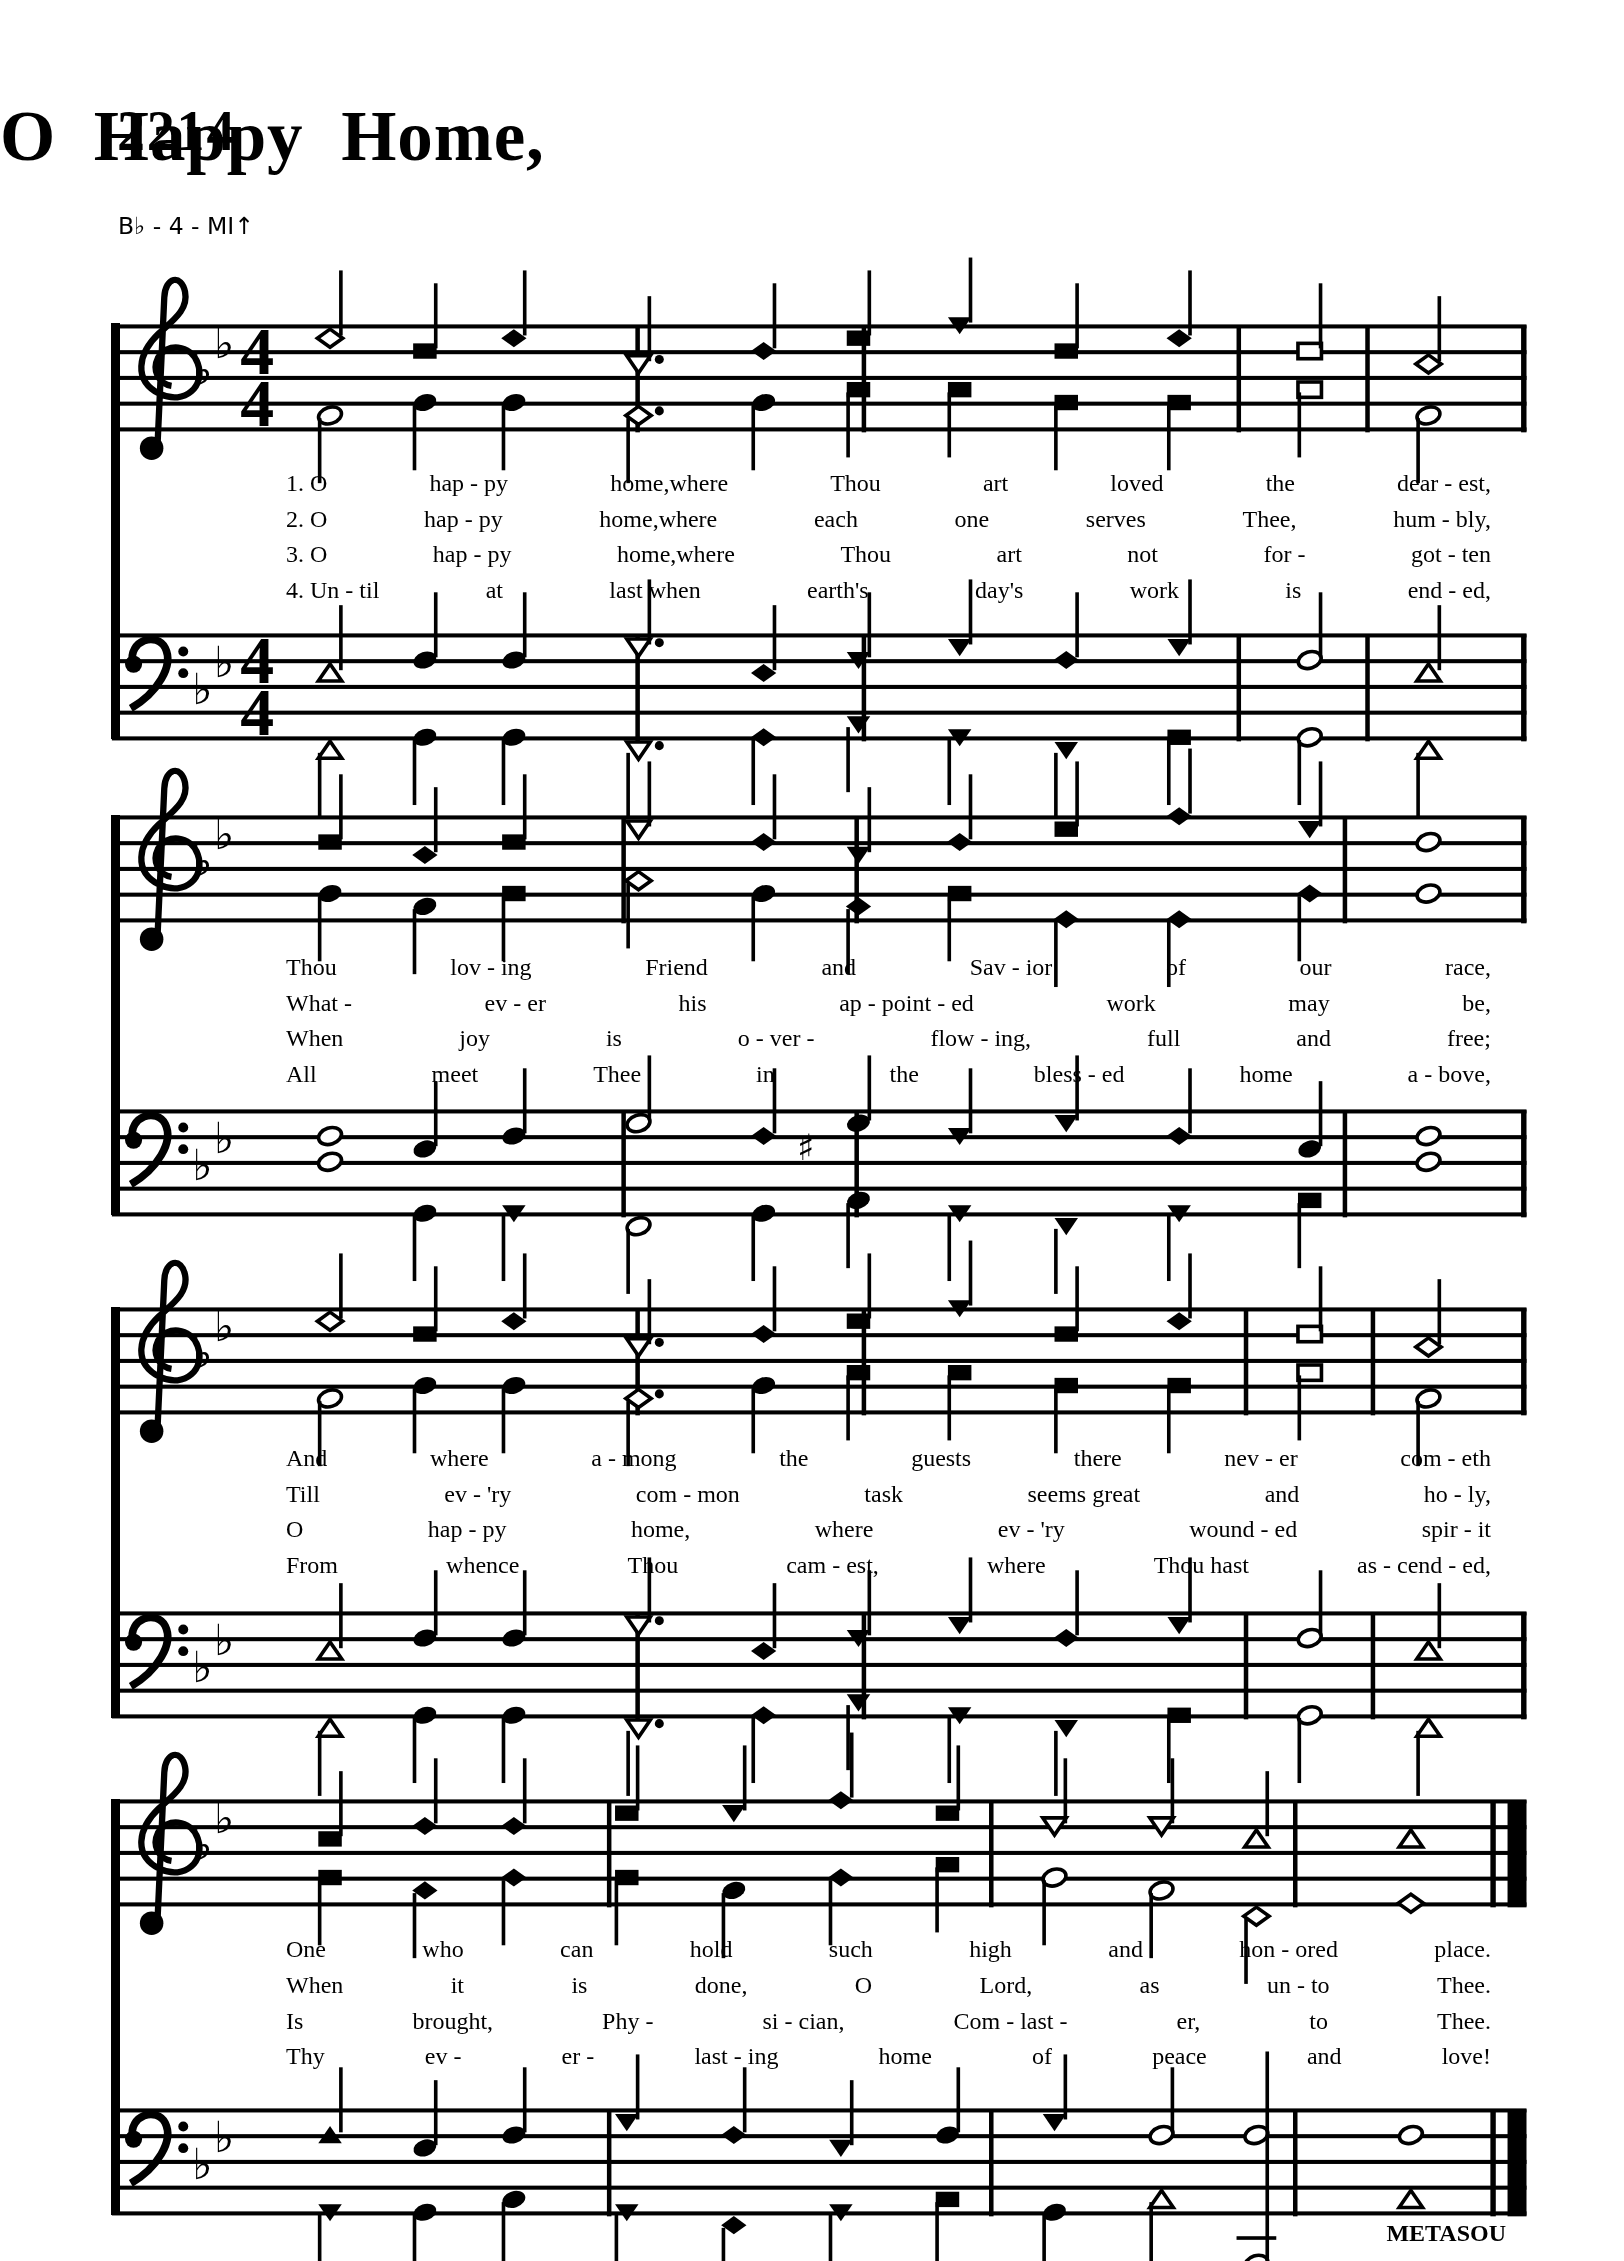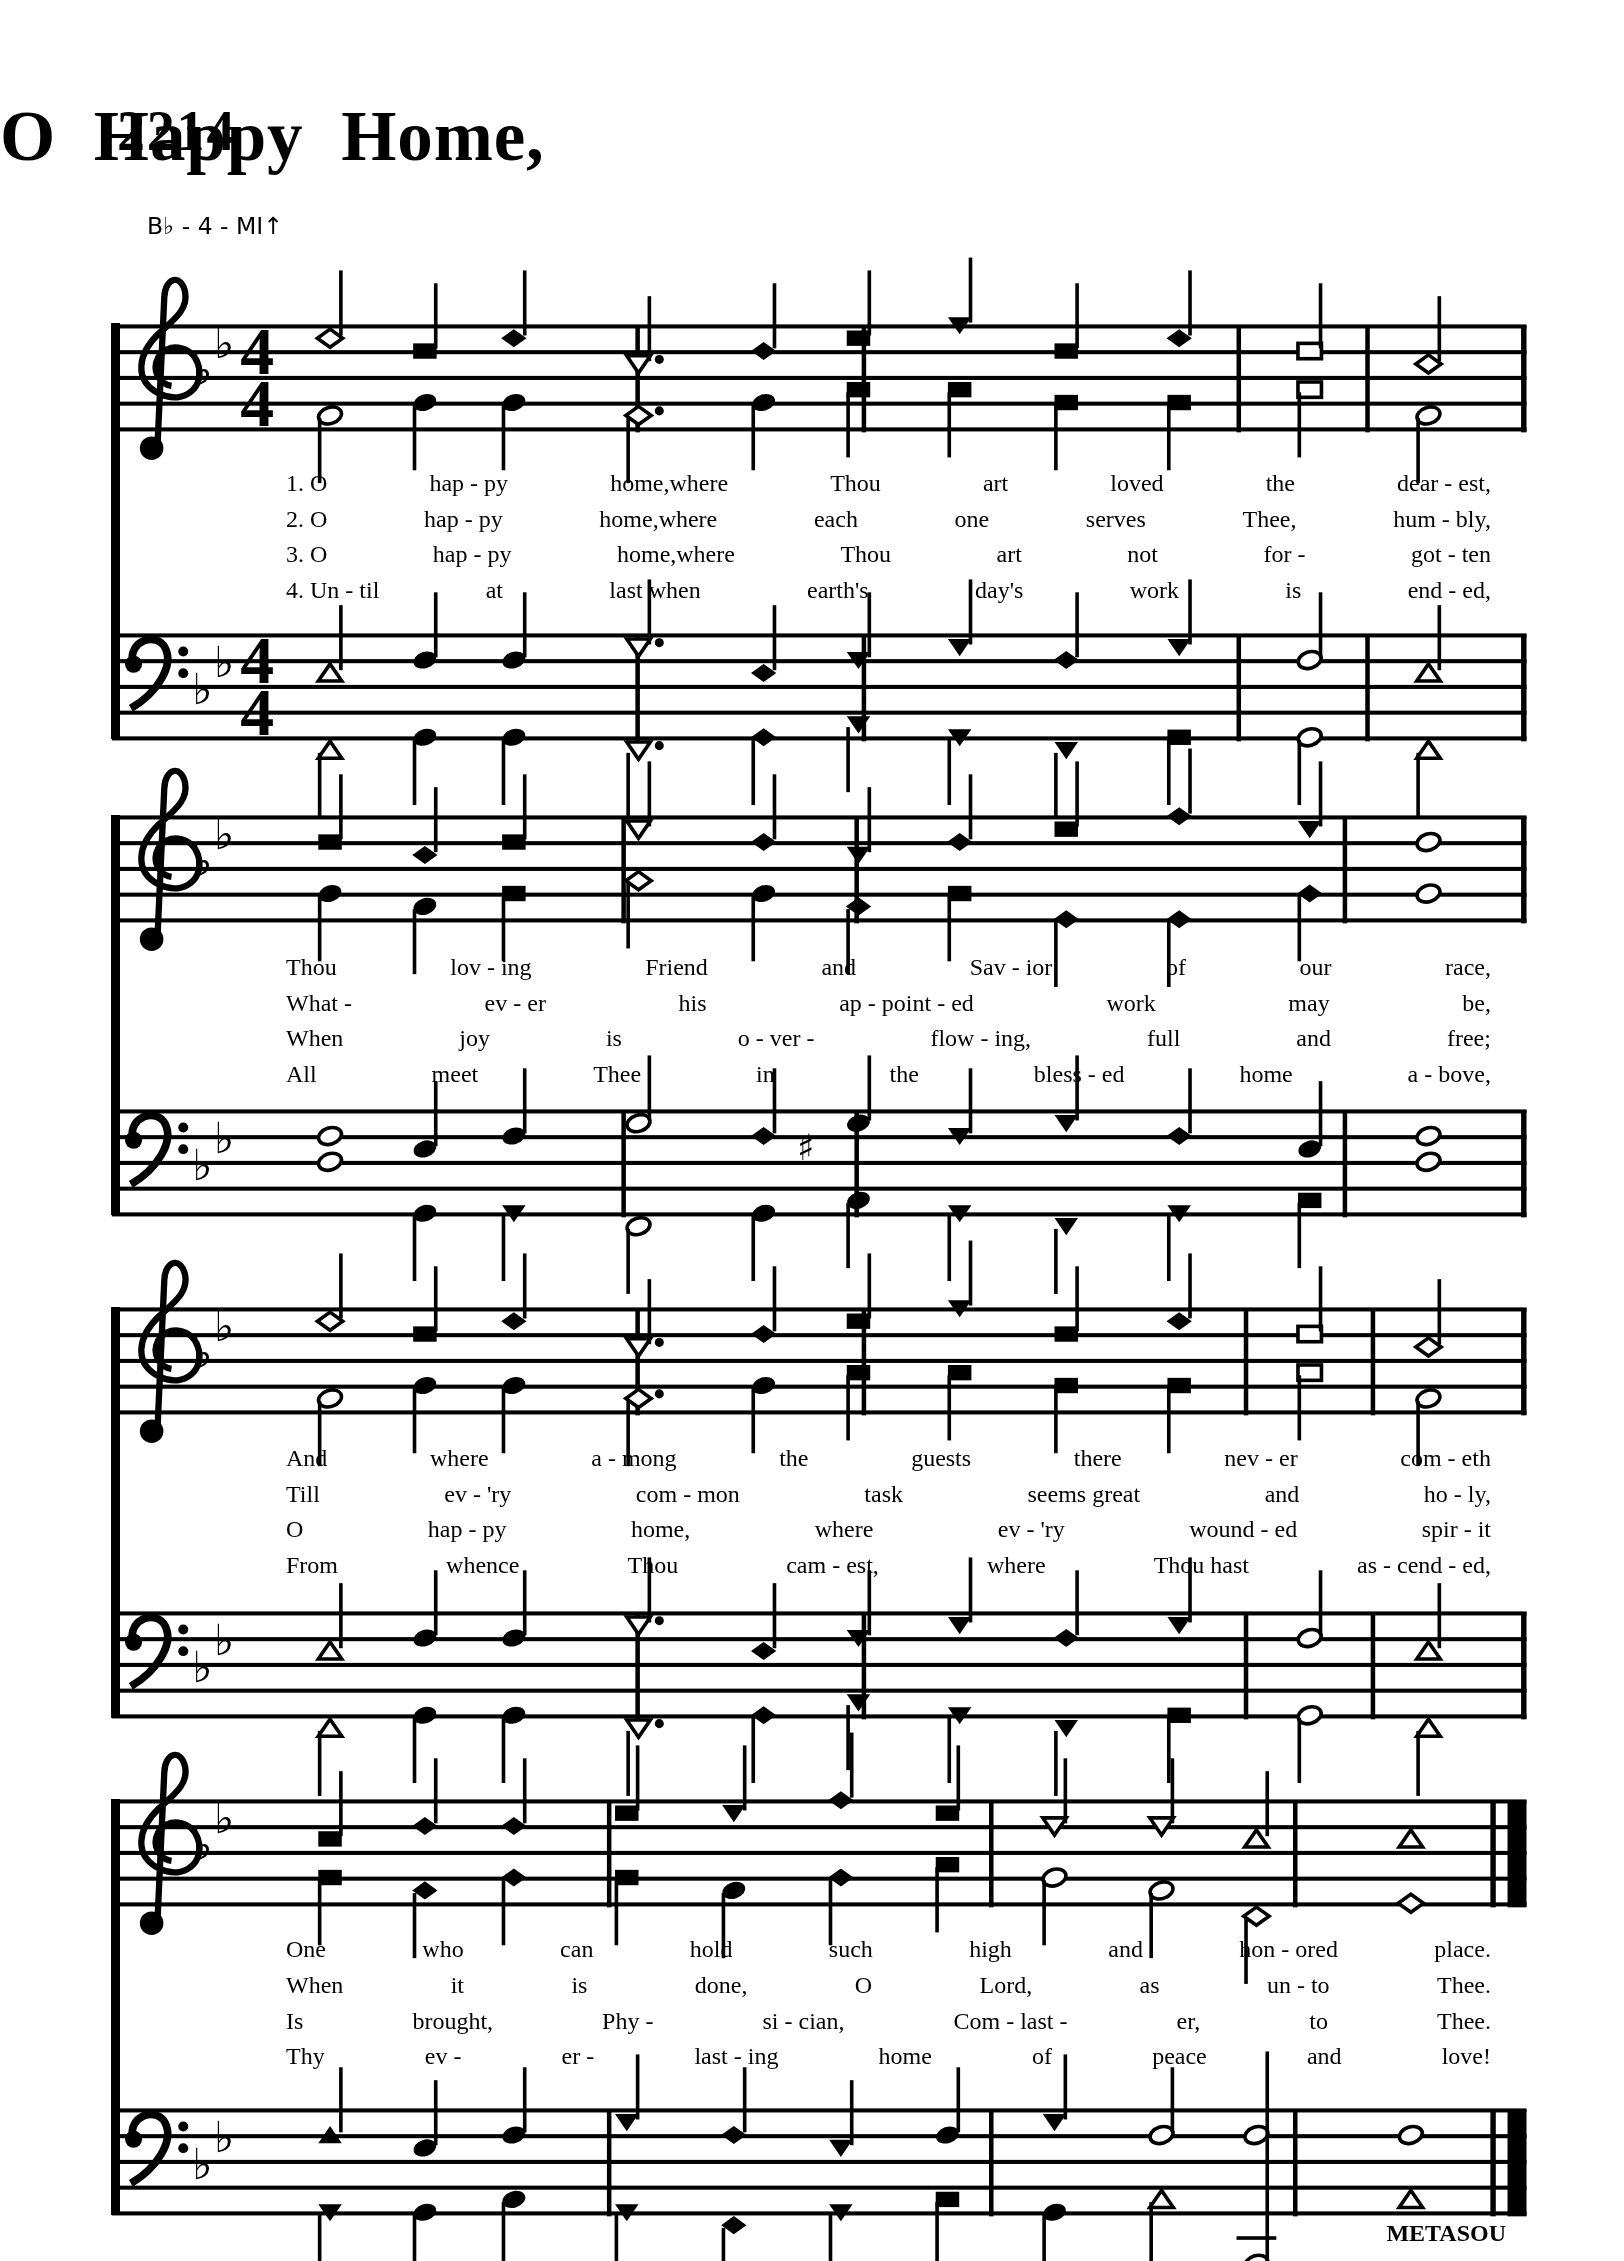--- a/index.html
+++ b/index.html
@@ -4,21 +4,21 @@
 <style>
   html,body{margin:0;padding:0;background:#888;}
   .page{position:relative;width:1624px;height:2502px;background:#ffffff;
         font-family:"Liberation Serif",serif;color:#000;overflow:hidden;}
   .abs{position:absolute;}
   .hymn-number{left:117px;top:99px;font-size:56px;font-weight:bold;letter-spacing:1.8px;}
   .title-line{left:0;width:1484px;text-align:left;font-weight:bold;font-size:71px;
               word-spacing:19px;letter-spacing:0.9px;}
   .title-1{top:96px;}
   .title-2{top:175px;}
-  .key-line{left:118px;top:212px;font-family:"DejaVu Sans",sans-serif;font-size:23.5px;margin-left:29px;}
+  .key-line{left:118px;top:212px;font-family:"DejaVu Sans",sans-serif;font-size:23.5px;}
   .scripture{left:0;width:1624px;top:253px;text-align:center;font-size:28px;}
   .scripture .it{font-style:italic;}
   .scripture .ref{font-style:normal;margin-left:19px;}
   .lyrics-row{left:286px;width:1205px;display:flex;justify-content:space-between;
               font-size:24px;line-height:36px;white-space:pre;}
   .syl{white-space:pre;}
   .sys-bar{width:9px;background:#000;}
   .staff-svg{overflow:visible;}
   .credit{font-size:24px;font-weight:bold;}
   .credit-right{right:118px;text-align:right;}

